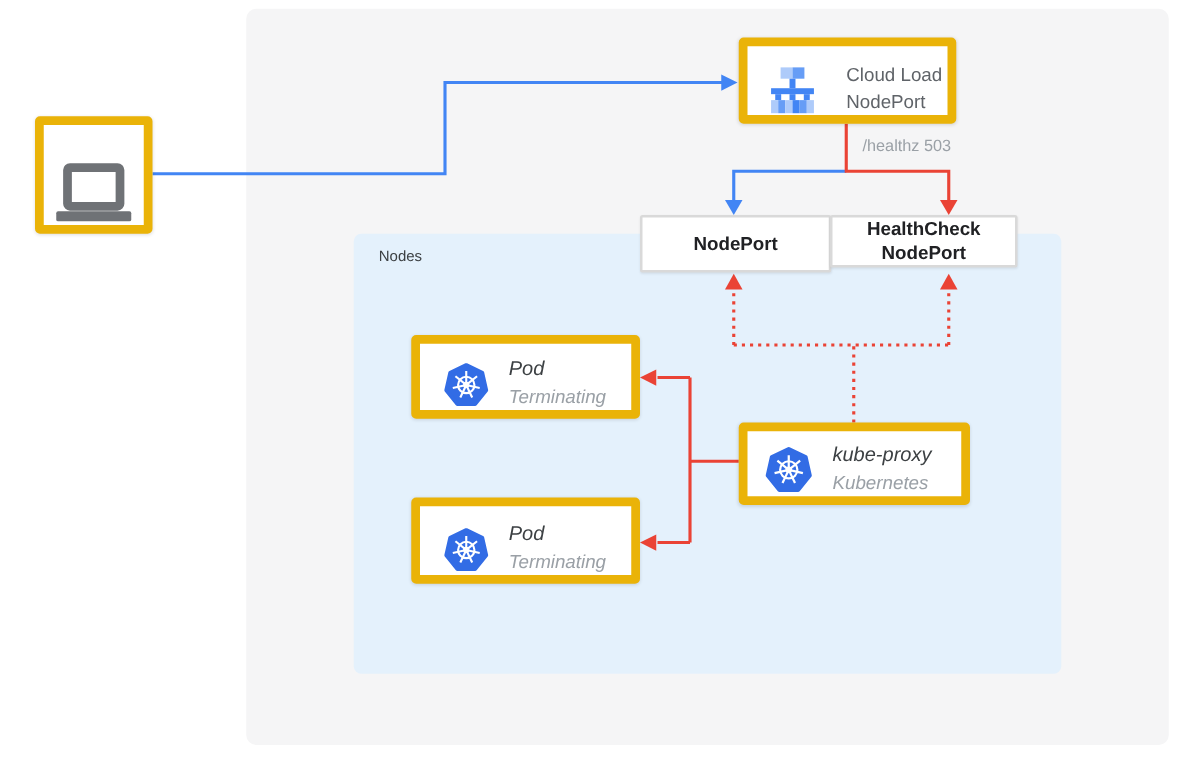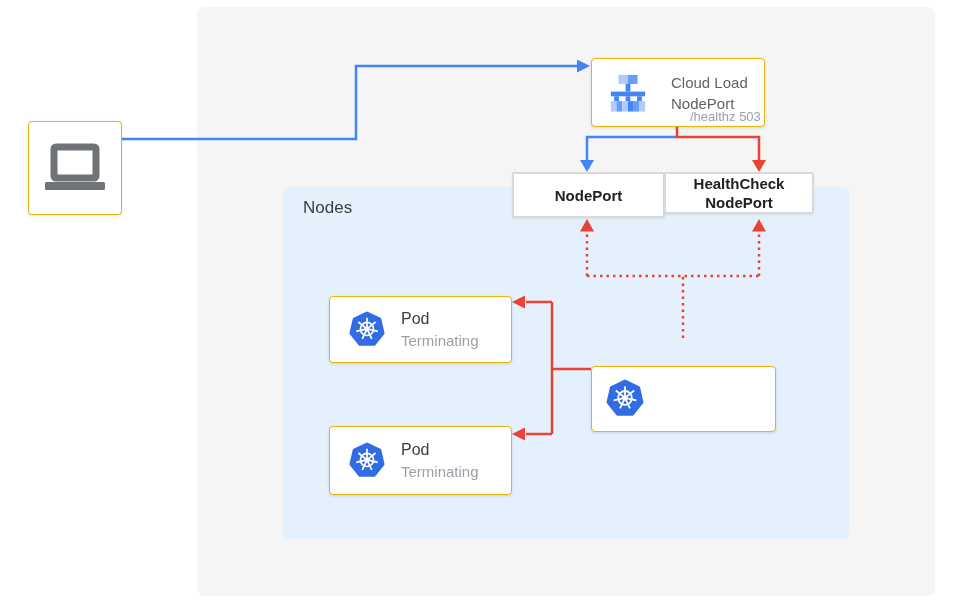--- a/index.html
+++ b/index.html
@@ -11,26 +11,26 @@
   .panel-bg {
     position:absolute; left:197px; top:7px; width:738px; height:589px;
     background:var(--panel-bg,#f5f5f6); border-radius:8px;
   }
   .nodes-container {
     position:absolute; left:283px; top:187px; width:566px; height:352px;
     background:var(--nodes-bg,#e4f1fc); border-radius:6px;
   }
   .nodes-label {
     position:absolute; left:303px; top:198px;
-    font-size:17px; color:var(--text-dark,#3c4043);
+    font-size:12px; color:var(--text-dark,#3c4043);
   }
   .card {
-    position:absolute; background:#fff; border:1px solid #eab308;
+    position:absolute; background:#fff; border:7px solid #eab308;
     border-radius:4px; box-shadow:0 1px 3px rgba(0,0,0,0.13);
-    box-sizing:border-box; display:flex; align-items:center; z-index:4;margin-top:28px;
+    box-sizing:border-box; display:flex; align-items:flex-end; z-index:4;
   }
   .port-box {
     position:absolute; background:#fff; border:2px solid #d9d9d9;
     border-radius:2px; box-shadow:0 1px 2px rgba(0,0,0,0.08);
     box-sizing:border-box; display:flex; flex-direction:column;
     align-items:center; justify-content:center; z-index:4;
     font-weight:bold; font-size:15px; line-height:19px;
     color:var(--text-black,#202124); text-align:center;
   }
   .client-box { left:28px; top:93px; width:94px; height:94px; justify-content:center; }
@@ -39,21 +39,21 @@
   .clb-text span { display:block; }
   .healthz-label {
     position:absolute; left:690px; top:109px; z-index:4;
     font-size:13px; font-weight:normal; color:var(--text-gray,#9aa0a6);
   }
   .nodeport-box { left:512px; top:172px; width:153px; height:46px; }
   .healthcheck-box { left:664px; top:172px; width:150px; height:42px; }
   .pod-box1 { left:329px; top:268px; width:183px; height:67px; padding-left:18px; }
   .pod-box2 { left:329px; top:398px; width:183px; height:69px; padding-left:18px; }
   .kubeproxy-box { left:591px; top:338px; width:185px; height:66px; padding-left:13px; }
-  .entity-text { margin-left:15px; }
+  .entity-text { margin-left:15px;font-style:italic; }
   .entity-title { font-size:16px; line-height:22px; color:var(--text-dark,#3c4043); }
   .entity-sub { font-size:15px; line-height:21px; color:var(--text-gray,#9aa0a6); }
   .arrows { position:absolute; left:0; top:0; z-index:3; pointer-events:none; }
   .k8s-icon { flex:0 0 auto; }
 </style>
 </head>
 <body>
 
 <div class="canvas">
 
@@ -177,15 +177,19 @@
         <line x1="18" y1="17" x2="18" y2="6.5"></line>
         <line x1="18" y1="17" x2="26.2" y2="10.4"></line>
         <line x1="18" y1="17" x2="28.2" y2="19.3"></line>
         <line x1="18" y1="17" x2="22.5" y2="26.5"></line>
         <line x1="18" y1="17" x2="13.5" y2="26.5"></line>
         <line x1="18" y1="17" x2="7.8" y2="19.3"></line>
         <line x1="18" y1="17" x2="9.8" y2="10.4"></line>
       </g>
       <circle cx="18" cy="17" r="2.4" fill="#fff"></circle>
     </svg>
+    <div class="entity-text">
+      <div class="entity-title">kube-proxy</div>
+      <div class="entity-sub">Kubernetes</div>
+    </div>
   </div>
 
 </div>
 
 </body></html>

